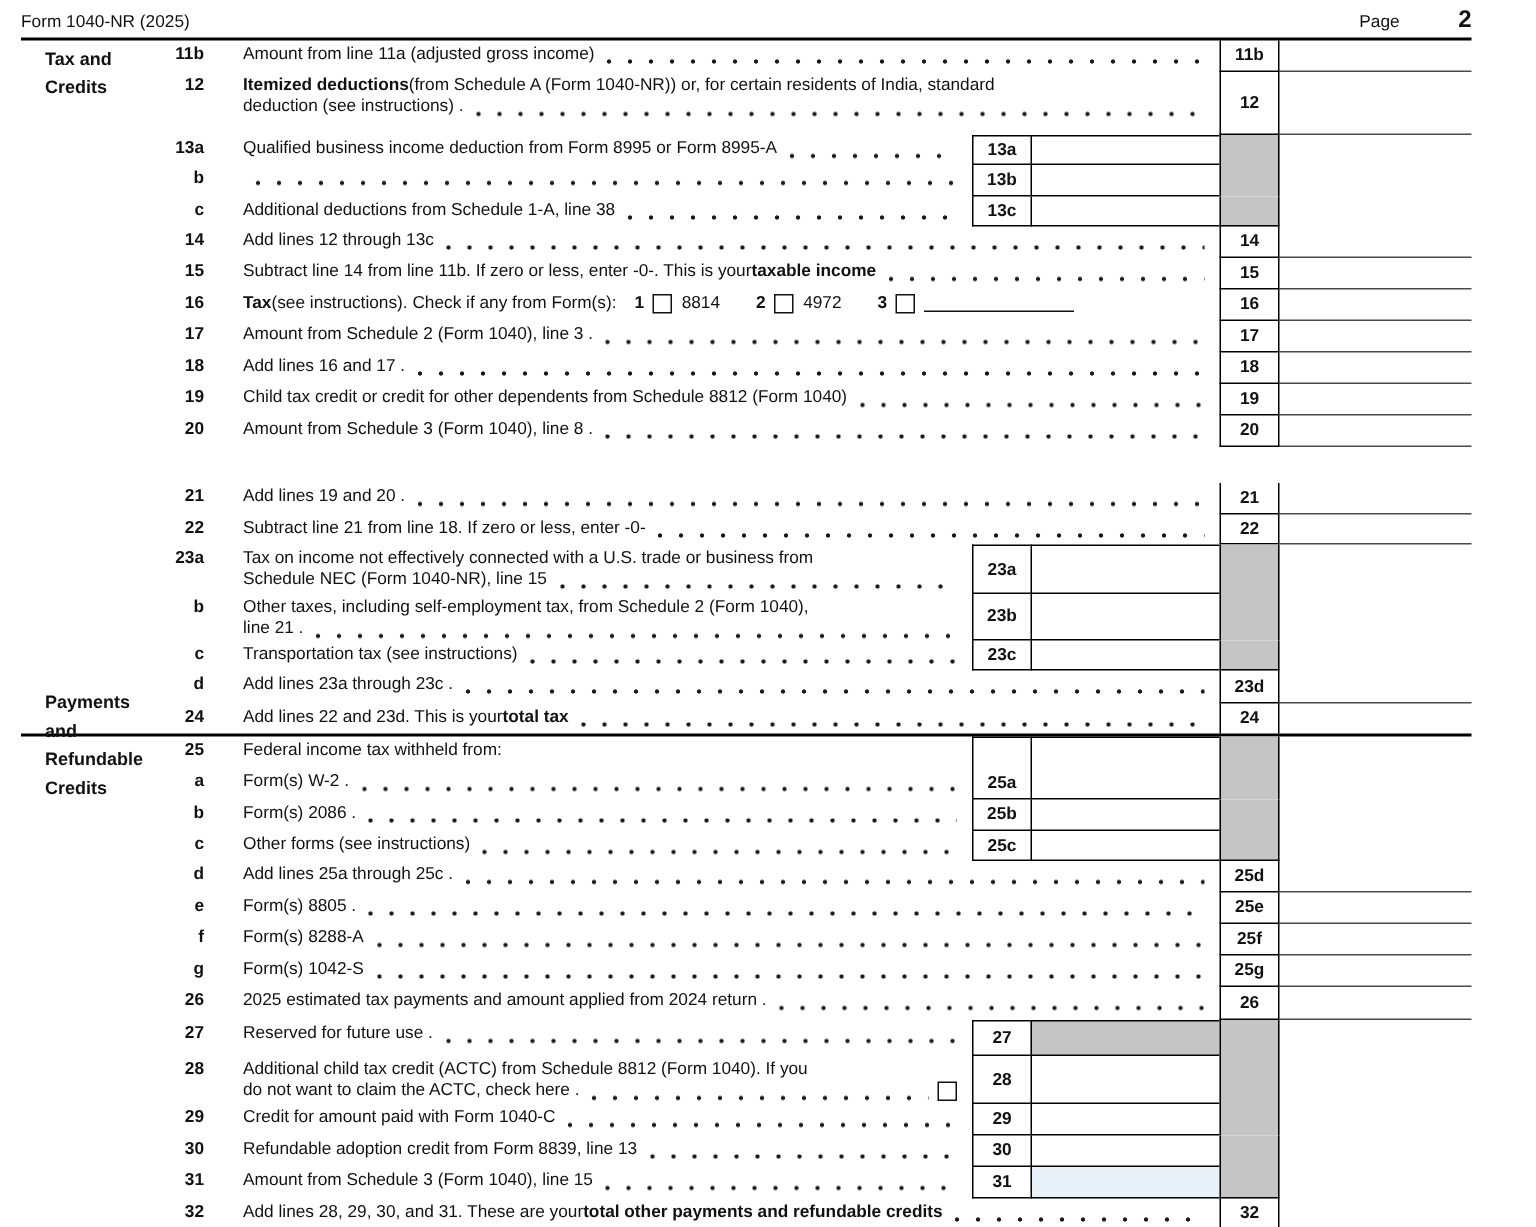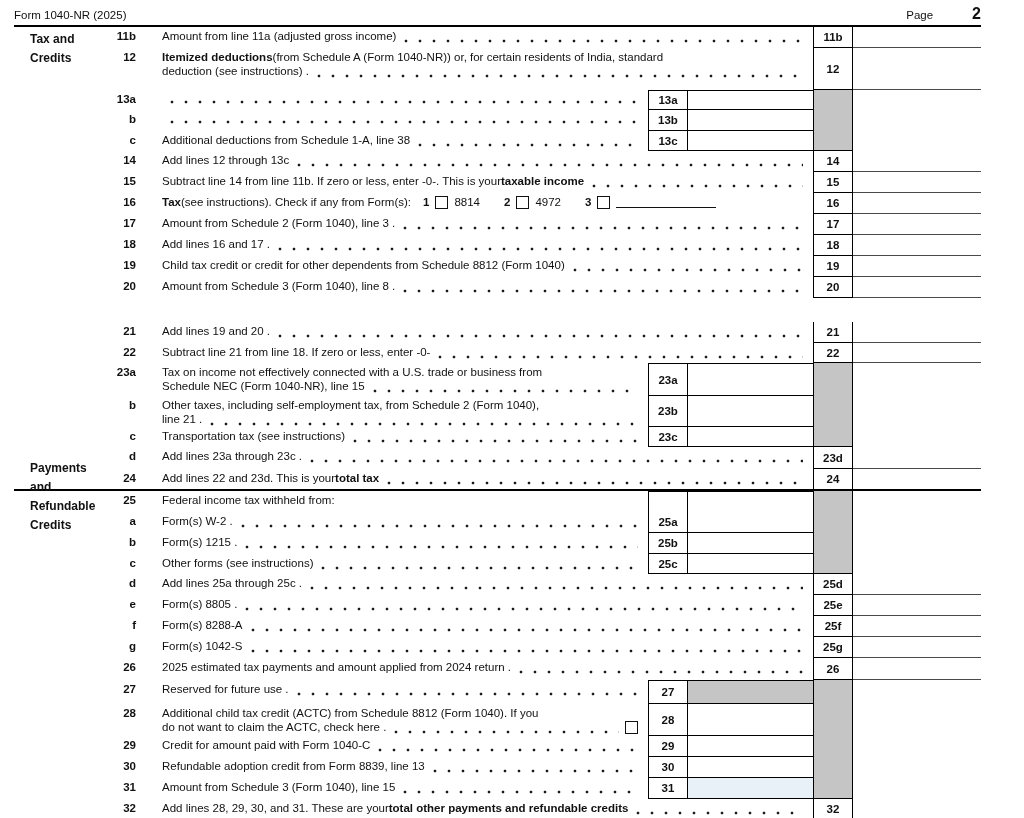--- a/index.html
+++ b/index.html
@@ -90,20 +90,21 @@
           </div>
         </div>
         <div class="c-rlabel">12</div>
         <div class="c-ramount"></div>
       </div>
       <div class="row" style="height: 20px;">
         <div class="c-sec"></div>
         <div class="c-num">13a</div>
         <div class="c-text">
           <div class="tline">
+            <span class="txt">Qualified business income deduction from Form 8995 or Form 8995-A</span>
             <span class="leader"></span>
           </div>
         </div>
         <div class="c-ilabel bt bbx">13a</div>
         <div class="c-iamount bt bbx" style=""></div>
         <div class="c-gray" style="background:#c5c5c5"></div>
         <div class="c-ramount noline"></div>
       </div>
       <div class="row" style="height: 21px;">
         <div class="c-sec"></div>
@@ -356,21 +357,21 @@
         <div class="c-ilabel bbx">25a</div>
         <div class="c-iamount bbx" style=""></div>
         <div class="c-gray" style="background:#c5c5c5"></div>
         <div class="c-ramount noline"></div>
       </div>
       <div class="row" style="height: 21px;">
         <div class="c-sec"></div>
         <div class="c-num">b</div>
         <div class="c-text">
           <div class="tline">
-            <span class="txt">Form(s) 1215 .</span>
+            <span class="txt">Form(s) 2086 .</span>
             <span class="leader"></span>
           </div>
         </div>
         <div class="c-ilabel bbx">25b</div>
         <div class="c-iamount bbx" style=""></div>
         <div class="c-gray" style="background:#c5c5c5"></div>
         <div class="c-ramount noline"></div>
       </div>
       <div class="row" style="height: 20px;">
         <div class="c-sec"></div>

